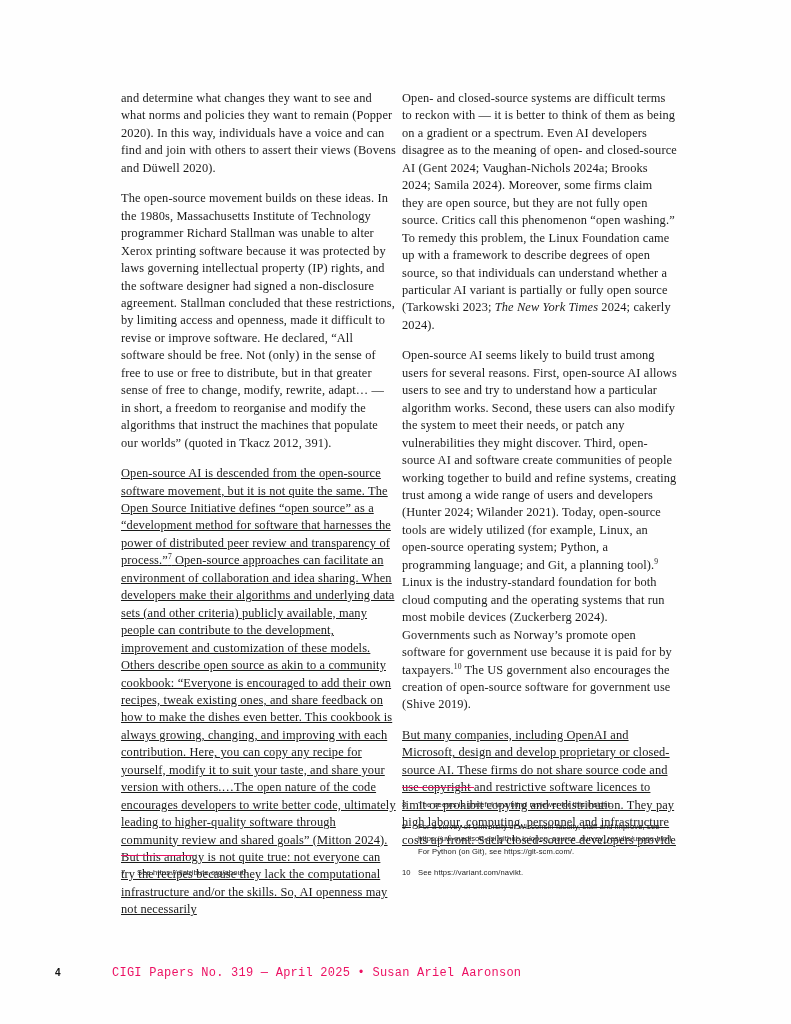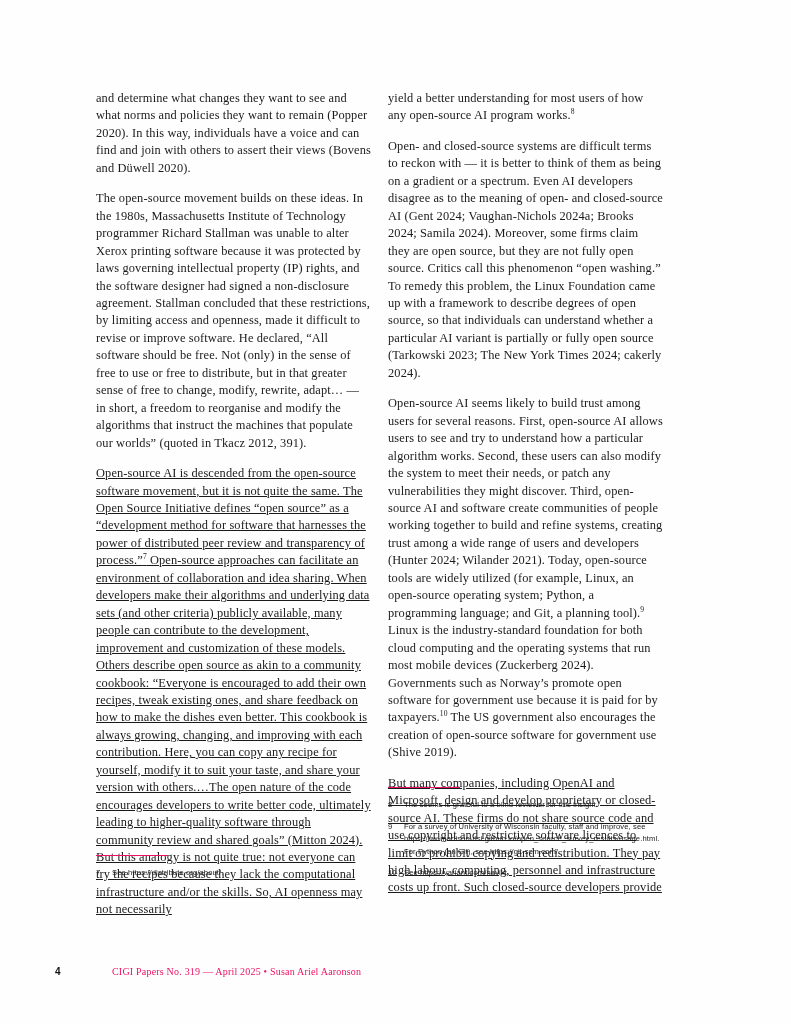--- a/index.html
+++ b/index.html
@@ -16,26 +16,26 @@
     color: #1c1c1c;
     overflow: hidden;
   }
   .page {
     position: absolute;
     inset: 0;
     background: #fefefe;
   }
   .columns {
     position: absolute;
-    left: 96px;
+    left: 121px;
     top: 90px;
     width: 568px;
     height: 790px;
     display: flex;
-    gap: 17px;
+    gap: 6px;
   }
   .col {
     width: 275px;
     flex: 0 0 275px;
     position: relative;
   }
   .col-left { }
   .col-right { }
 
   p.body {
@@ -48,21 +48,21 @@
     -webkit-font-smoothing: antialiased;
   }
   p.body:last-of-type { margin-bottom: 4px; text-decoration: underline; }
 
   sup.fn {
     font-size: 7.6px;
     line-height: 0;
     vertical-align: super;
     letter-spacing: 0;
   }
-  .ital { }
+  .ital { font-style: italic; }
 
   
   .footnotes {
     position: absolute;
     left: 0;
     width: 275px;
   }
   .fn-left { bottom: 0; }
   .fn-rule {
     width: 72px;
@@ -101,22 +101,22 @@
   }
   .folio {
     font-family: "Liberation Sans", "DejaVu Sans", sans-serif;
     font-size: 10px;
     font-weight: 700;
     color: #111111;
     width: 57px;
     flex: 0 0 57px;
   }
   .footer-text {
-    font-family: Liberation Serif, serif;
-    font-size: 10px;
+    font-family: Liberation Mono, monospace;
+    font-size: 12px;
     color: #ec1163;
     letter-spacing: 0.02em;
     white-space: nowrap;
   }
 </style>
 </head>
 <body>
 
 <div class="page">
 
@@ -135,21 +135,20 @@
         <div class="fn-item">
           <span class="fn-num">7</span>
           <span class="fn-text">See https://distribute.org/about/.</span>
         </div>
       </div>
 
     </div>
 
     <div class="col col-right">
 
-      <p class="body"><span>yield a better understanding for most users of how any open-source AI program works.</span><sup class="fn">8</sup></p>
 
       <p class="body"><span>Open- and closed-source systems are difficult terms to reckon with — it is better to think of them as being on a gradient or a spectrum. Even AI developers disagree as to the meaning of open- and closed-source AI (Gent 2024; Vaughan-Nichols 2024a; Brooks 2024; Samila 2024). Moreover, some firms claim they are open source, but they are not fully open source. Critics call this phenomenon “open washing.” To remedy this problem, the Linux Foundation came up with a framework to describe degrees of open source, so that individuals can understand whether a particular AI variant is partially or fully open source (Tarkowski 2023; </span><span class="ital">The New York Times</span><span> 2024; cakerly 2024).</span></p>
 
       <p class="body"><span>Open-source AI seems likely to build trust among users for several reasons. First, open-source AI allows users to see and try to understand how a particular algorithm works. Second, these users can also modify the system to meet their needs, or patch any vulnerabilities they might discover. Third, open-source AI and software create communities of people working together to build and refine systems, creating trust among a wide range of users and developers (Hunter 2024; Wilander 2021). Today, open-source tools are widely utilized (for example, Linux, an open-source operating system; Python, a programming language; and Git, a planning tool).</span><sup class="fn">9</sup><span> Linux is the industry-standard foundation for both cloud computing and the operating systems that run most mobile devices (Zuckerberg 2024). Governments such as Norway’s promote open software for government use because it is paid for by taxpayers.</span><sup class="fn">10</sup><span> The US government also encourages the creation of open-source software for government use (Shive 2019).</span></p>
 
       <p class="body">But many companies, including OpenAI and Microsoft, design and develop proprietary or closed-source AI. These firms do not share source code and use copyright and restrictive software licences to limit or prohibit copying and redistribution. They pay high labour, computing, personnel and infrastructure costs up front. Such closed-source developers provide</p>
 
       <div class="footnotes fn-left">
         <hr class="fn-rule">
         <div class="fn-item">

